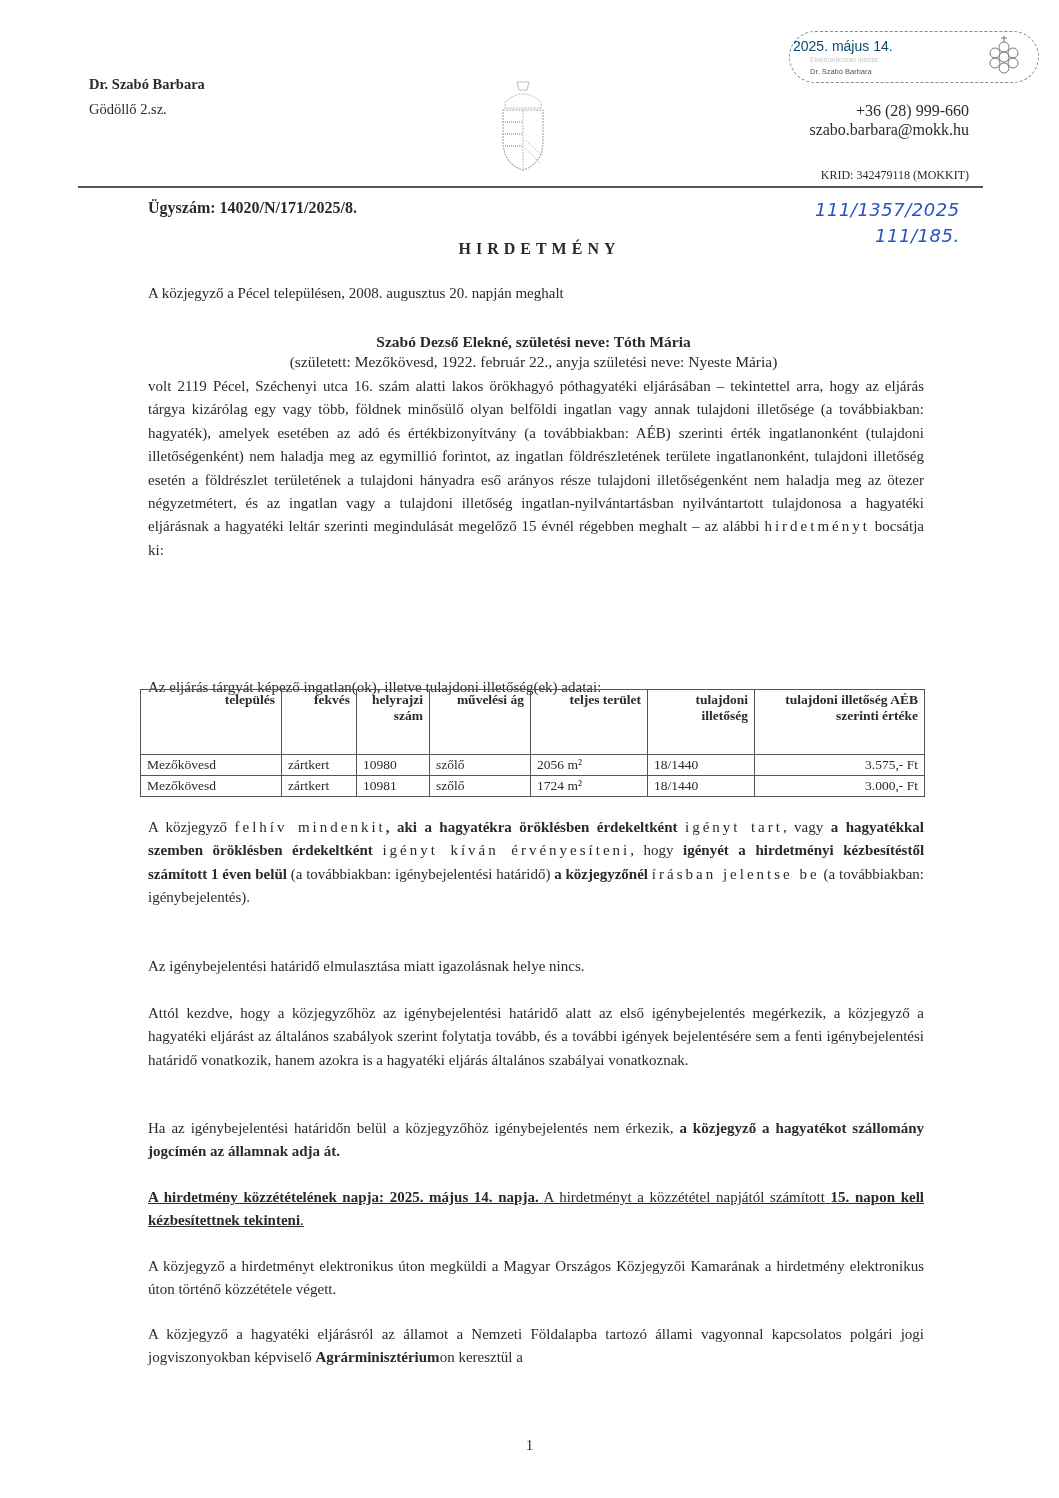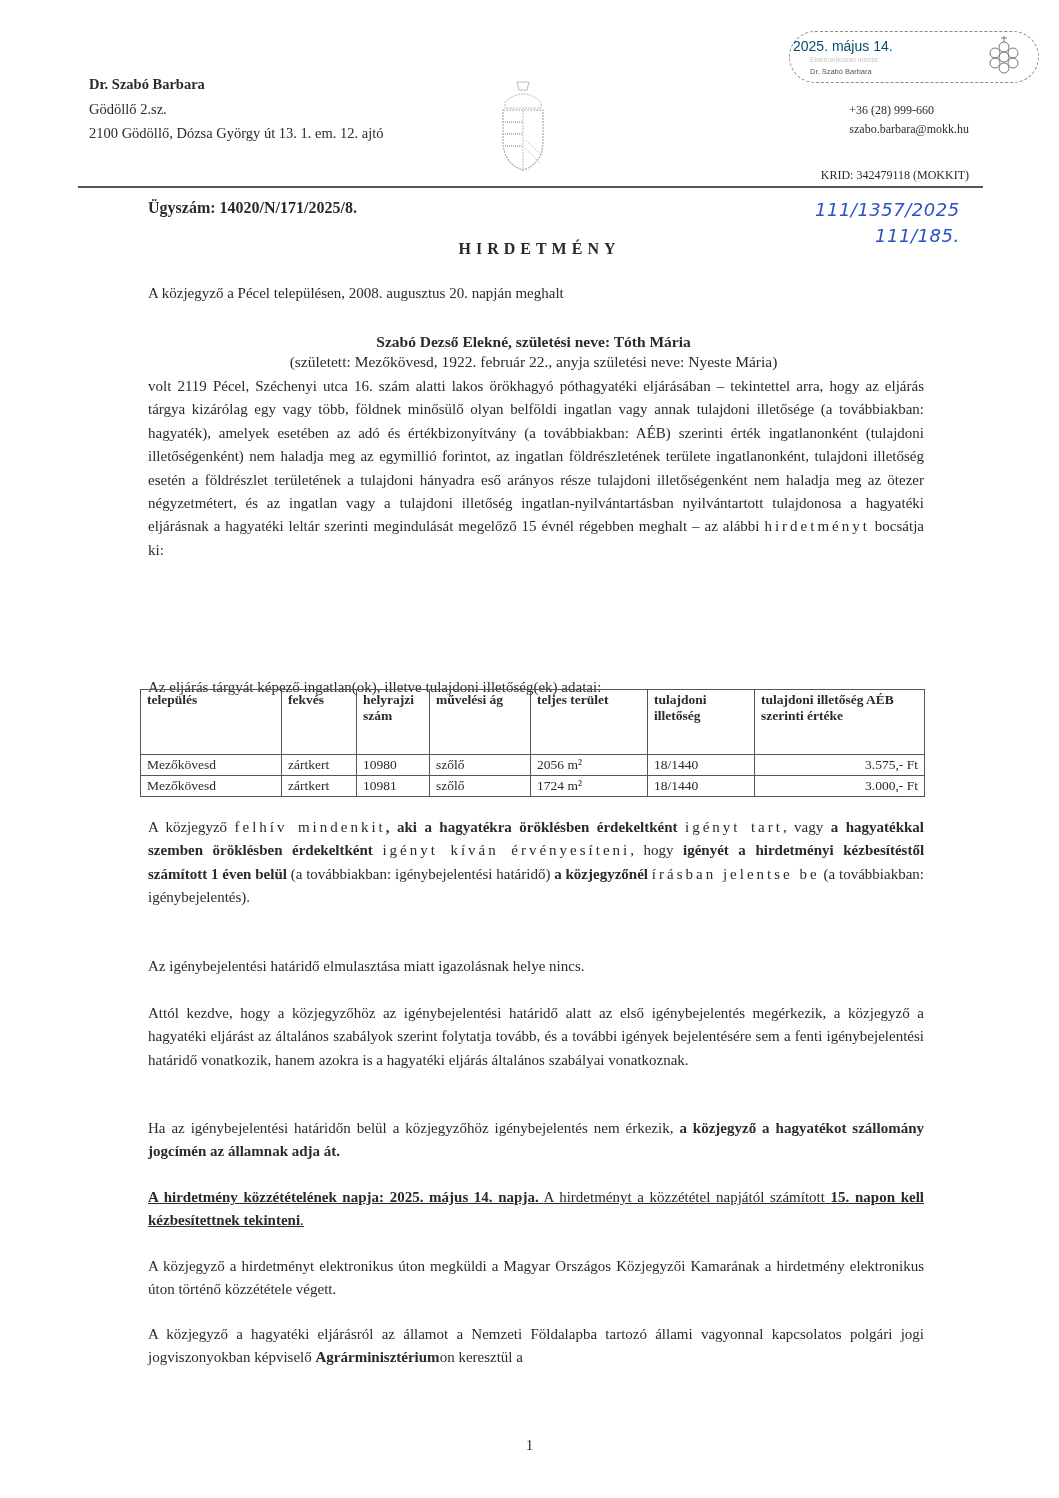--- a/index.html
+++ b/index.html
@@ -8,49 +8,48 @@
     .abs { position: absolute; }
     .hdr-left { left: 89px; top: 72px; font-size: 14.5px; line-height: 24.5px; }
     .hdr-left .b { font-weight: bold; }
     .crest { left: 497px; top: 78px; width: 52px; height: 96px; }
     .stamp { left: 789px; top: 31px; width: 248px; height: 50px; border: 1.5px dashed #8a8a8a;
       border-radius: 26px; font-family: "Liberation Sans", "DejaVu Sans", sans-serif; }
     .stamp .date { position: absolute; left: 3px; top: 6px; font-size: 14px; color: #0c4a6e; }
     .stamp .sub { position: absolute; left: 20px; top: 24px; font-size: 7px; color: #c8c8c8; }
     .stamp .name { position: absolute; left: 20px; top: 35px; font-size: 7.5px; color: #555; }
     .stamp .seal { position: absolute; right: 14px; top: 3px; width: 40px; height: 44px; }
-    .hdr-right { right: 90px; top: 101px; font-size: 12px; line-height: 19px; }
+    .hdr-right { right: 90px; top: 101px; font-size: 16px; line-height: 19px; text-align: right; }
     .krid { right: 90px; top: 168px; font-size: 12px; }
     .rule { left: 78px; top: 186px; width: 905px; height: 1.5px; background: #555; }
     .case { left: 148px; top: 199px; font-size: 16px; font-weight: bold; }
     .handwritten { left: 815px; top: 197px; font-family: "DejaVu Sans", sans-serif; font-style: italic;
       color: #2a52c4; font-size: 18px; line-height: 26px; text-align: right; letter-spacing: 0.5px; }
     .title { left: 0; width: 1059px; top: 240px; text-align: center; font-size: 16px; font-weight: bold;
       letter-spacing: 5px; padding-left: 20px; box-sizing: border-box; }
     .intro { left: 148px; top: 285px; font-size: 15px; }
     .deceased { left: 4px; width: 1059px; top: 332px; text-align: center; font-size: 15.5px; line-height: 20px; }
     .deceased .bold { font-weight: bold; }
     .body { left: 148px; width: 776px; font-size: 15px; line-height: 23.4px; text-align: justify; }
     .spaced { letter-spacing: 3px; font-weight: normal; }
     .b { font-weight: bold; }
     table.prop { position: absolute; left: 140px; top: 689px; width: 785px; border-collapse: collapse;
       font-size: 13.5px; }
     table.prop td, table.prop th { border: 1px solid #555; padding: 2px 6px; vertical-align: top;
       text-align: left; line-height: 16px; }
-    table.prop th { font-weight: bold; height: 60px; }
+    table.prop th { font-weight: bold; height: 60px; text-align: right; }
     table.prop td.num { text-align: right; }
     .pageno { left: 0; width: 1059px; top: 1437px; text-align: center; font-size: 15px; }
   </style>
 </head>
 <body>
 
 <div class="abs hdr-left">
   <div class="b">Dr. Szabó Barbara</div>
   <div>Gödöllő 2.sz.</div>
-  <div>2100 Gödöllő, Dózsa György út 13. 1. em. 12. ajtó</div>
 </div>
 
 <svg class="abs crest" viewBox="0 0 52 96">
   <path d="M20 4 L32 4 L30 12 L22 12 Z" fill="none" stroke="#bbb" stroke-width="1"></path>
   <path d="M8 24 Q26 8 44 24 L44 30 L8 30 Z" fill="none" stroke="#bbb" stroke-width="1" stroke-dasharray="2 1"></path>
   <path d="M6 32 L46 32 L46 62 Q46 86 26 92 Q6 86 6 62 Z" fill="none" stroke="#aaa" stroke-width="1.2" stroke-dasharray="2 1"></path>
   <line x1="26" y1="32" x2="26" y2="92" stroke="#bbb" stroke-width="1" stroke-dasharray="2 1"></line>
   <line x1="6" y1="44" x2="26" y2="44" stroke="#bbb" stroke-width="2" stroke-dasharray="1 1"></line>
   <line x1="6" y1="56" x2="26" y2="56" stroke="#bbb" stroke-width="2" stroke-dasharray="1 1"></line>
   <line x1="6" y1="68" x2="26" y2="68" stroke="#bbb" stroke-width="2" stroke-dasharray="1 1"></line>

